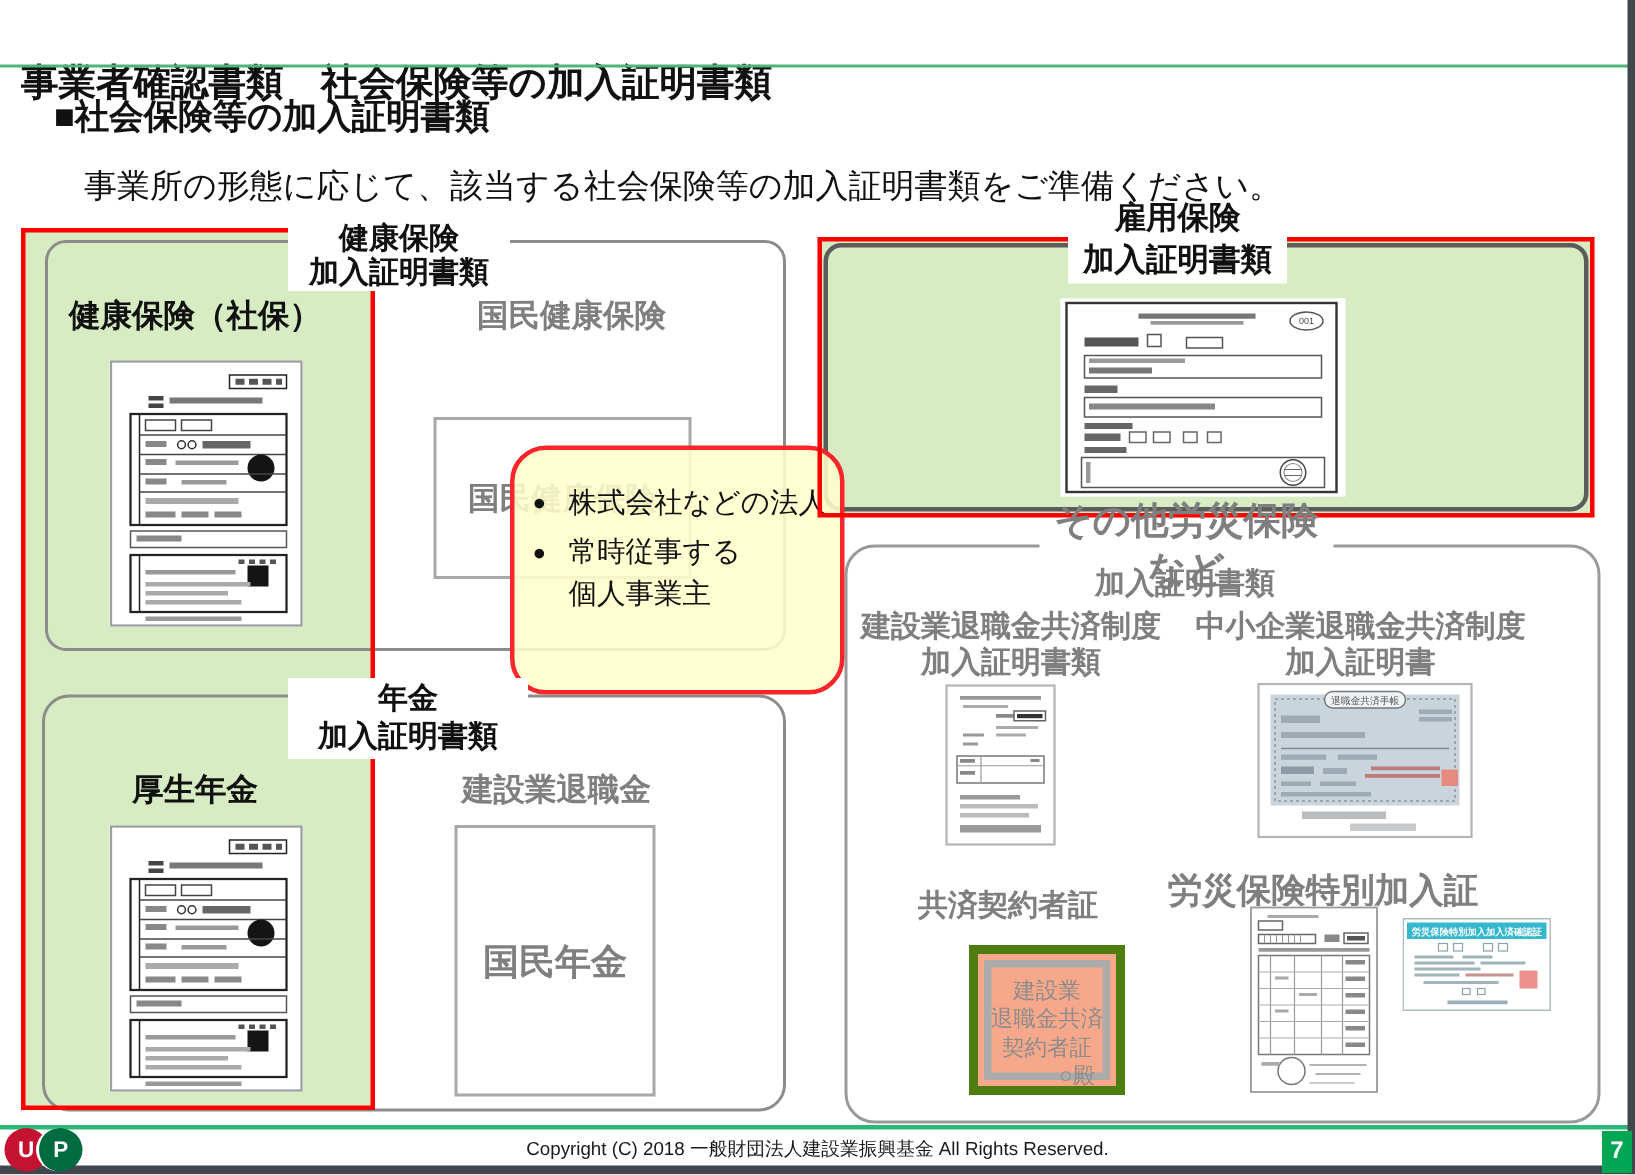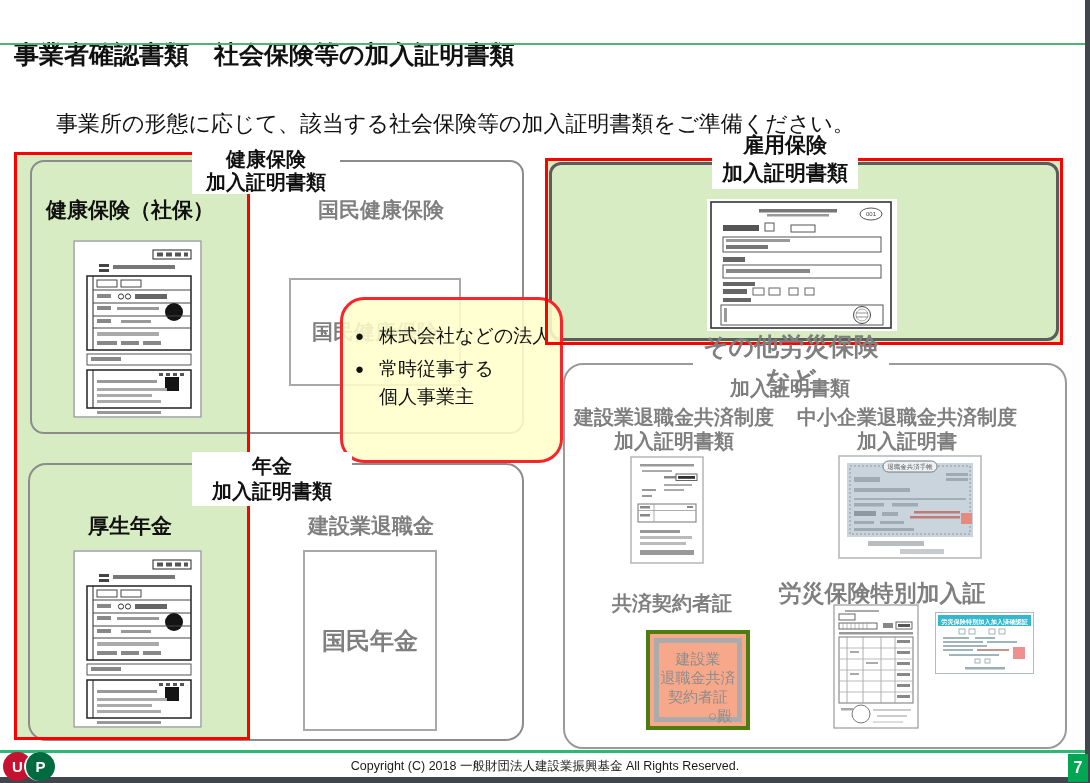--- a/index.html
+++ b/index.html
@@ -32,36 +32,37 @@
   .pagebox{position:absolute;left:1068px;top:754px;width:20px;height:28px;background:#00a651;z-index:9;
            color:#fff;font-weight:bold;font-size:16px;display:flex;align-items:center;justify-content:center;}
   .copyright{position:absolute;left:0;top:758px;width:1090px;text-align:center;font-size:12.5px;color:#1a1a1a;z-index:3;}
   .logo{position:absolute;left:3px;top:751px;width:54px;height:31px;z-index:9;}
   .logo .circ{position:absolute;width:29px;height:29px;border-radius:50%;color:#fff;font-weight:bold;
               font-size:15px;display:flex;align-items:center;justify-content:center;}
   .logo .red{left:0;top:1px;background:#c51230;z-index:1;}
   .logo .green{left:21px;top:1px;background:#006b3f;z-index:2;border-left:2px solid #fff;}
   .orange-card{
     position:absolute;left:646px;top:630px;width:104px;height:100px;z-index:1;
-    background:#f8a88a;border:4px solid #4d7c0f;box-sizing:border-box;
+    background:#f8a88a;border:6px solid #4d7c0f;box-sizing:border-box;
     box-shadow:inset 0 0 0 4px #f8a88a, inset 0 0 0 9px #ababab;
     color:#8c8c8c;font-size:15px;line-height:19px;text-align:center;padding-top:15px;
   }
   .orange-card .last{text-align:right;padding-right:14px;}
   .inner-outline{position:absolute;left:549px;top:162px;width:510px;height:179px;border:3px solid #5c5c5c;
                  border-radius:12px;z-index:1;box-sizing:border-box;background:transparent;}
   svg{display:block;}
 </style>
 </head>
 <body>
 
 <div class="slide">
 
   <div class="abs" style="left:14px;top:6px;font-size:25px;font-weight:bold;margin-top:32px;">事業者確認書類　社会保険等の加入証明書類</div>
   <div class="title-line"></div>
+  <div class="abs" style="left:36px;top:62px;font-size:23px;font-weight:bold;">■社会保険等の加入証明書類</div>
   <div class="abs" style="left:56px;top:97px;font-size:22px;margin-top:12px;">事業所の形態に応じて、該当する社会保険等の加入証明書類をご準備ください。</div>
 
   <div class="greenfill" style="left:14px;top:152px;width:236px;height:588px;"></div>
 
   <div class="graybox" style="left:30px;top:160px;width:490px;height:270px;"></div>
 
   <div class="graybox" style="left:28px;top:463px;width:492px;height:274px;border-radius:18px;"></div>
 
   <div class="blabel" style="left:30px;top:196px;width:200px;font-size:21px;z-index:1;">健康保険（社保）</div>
   <div class="glabel" style="left:251px;top:196px;width:260px;font-size:21px;z-index:1;">国民健康保険</div>

